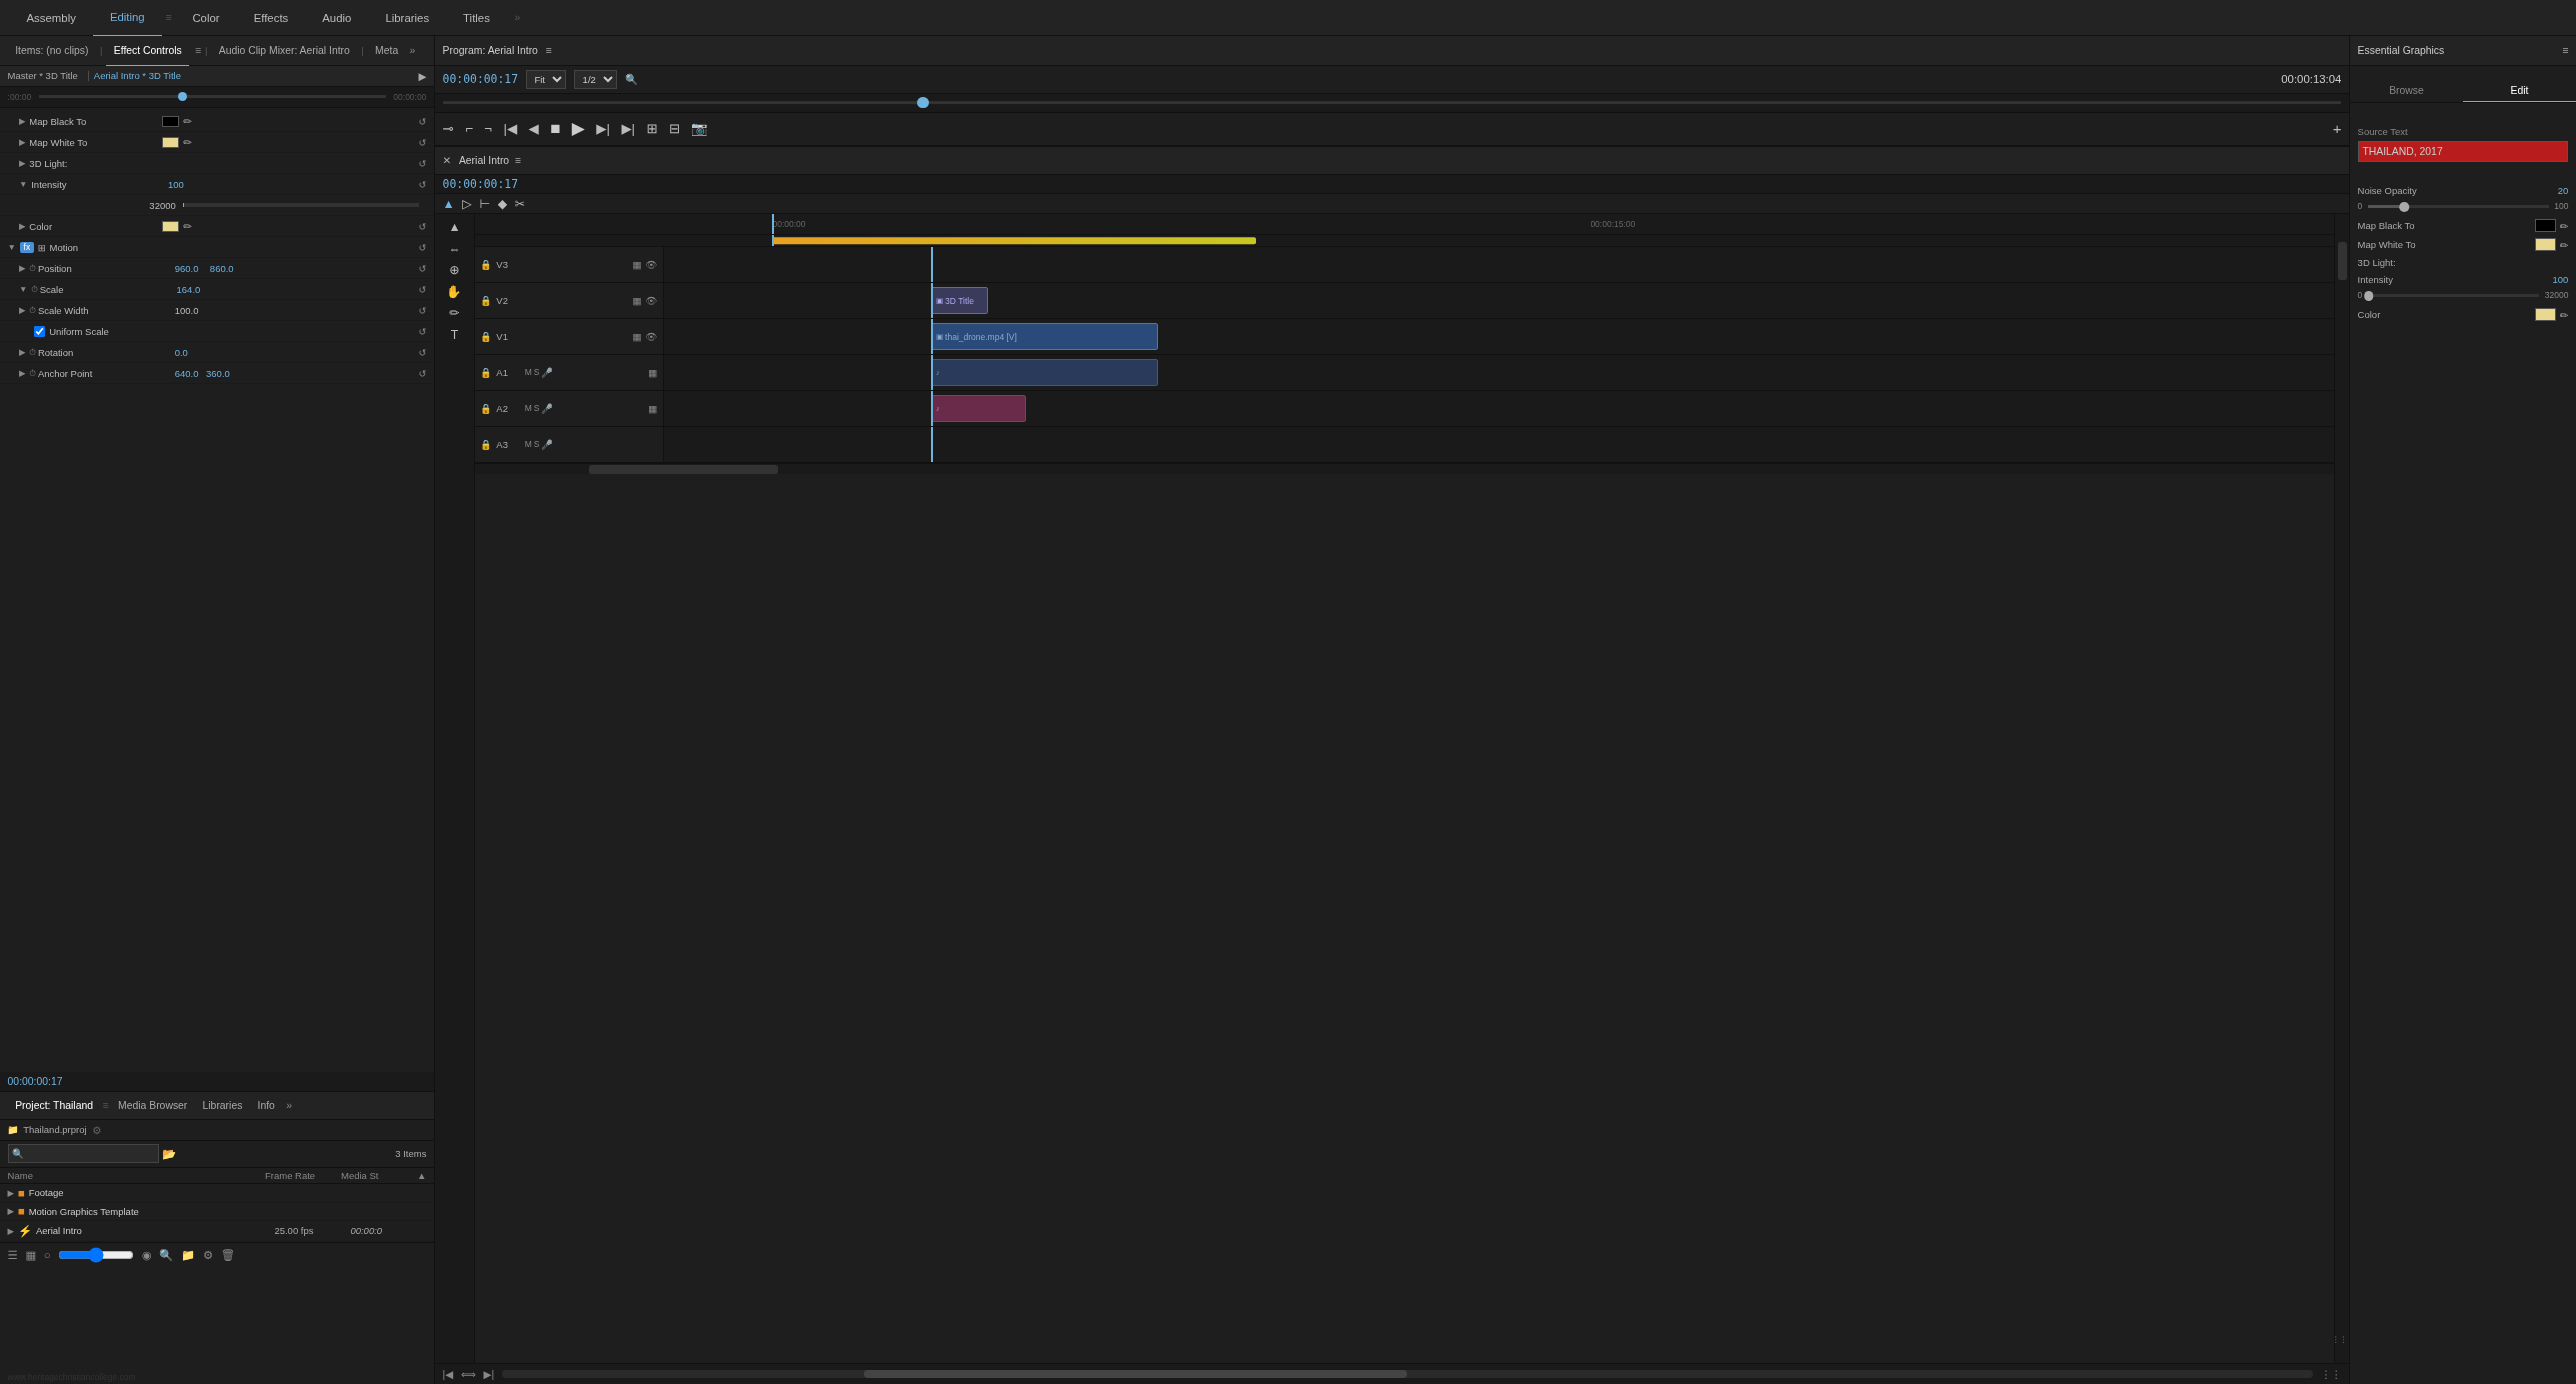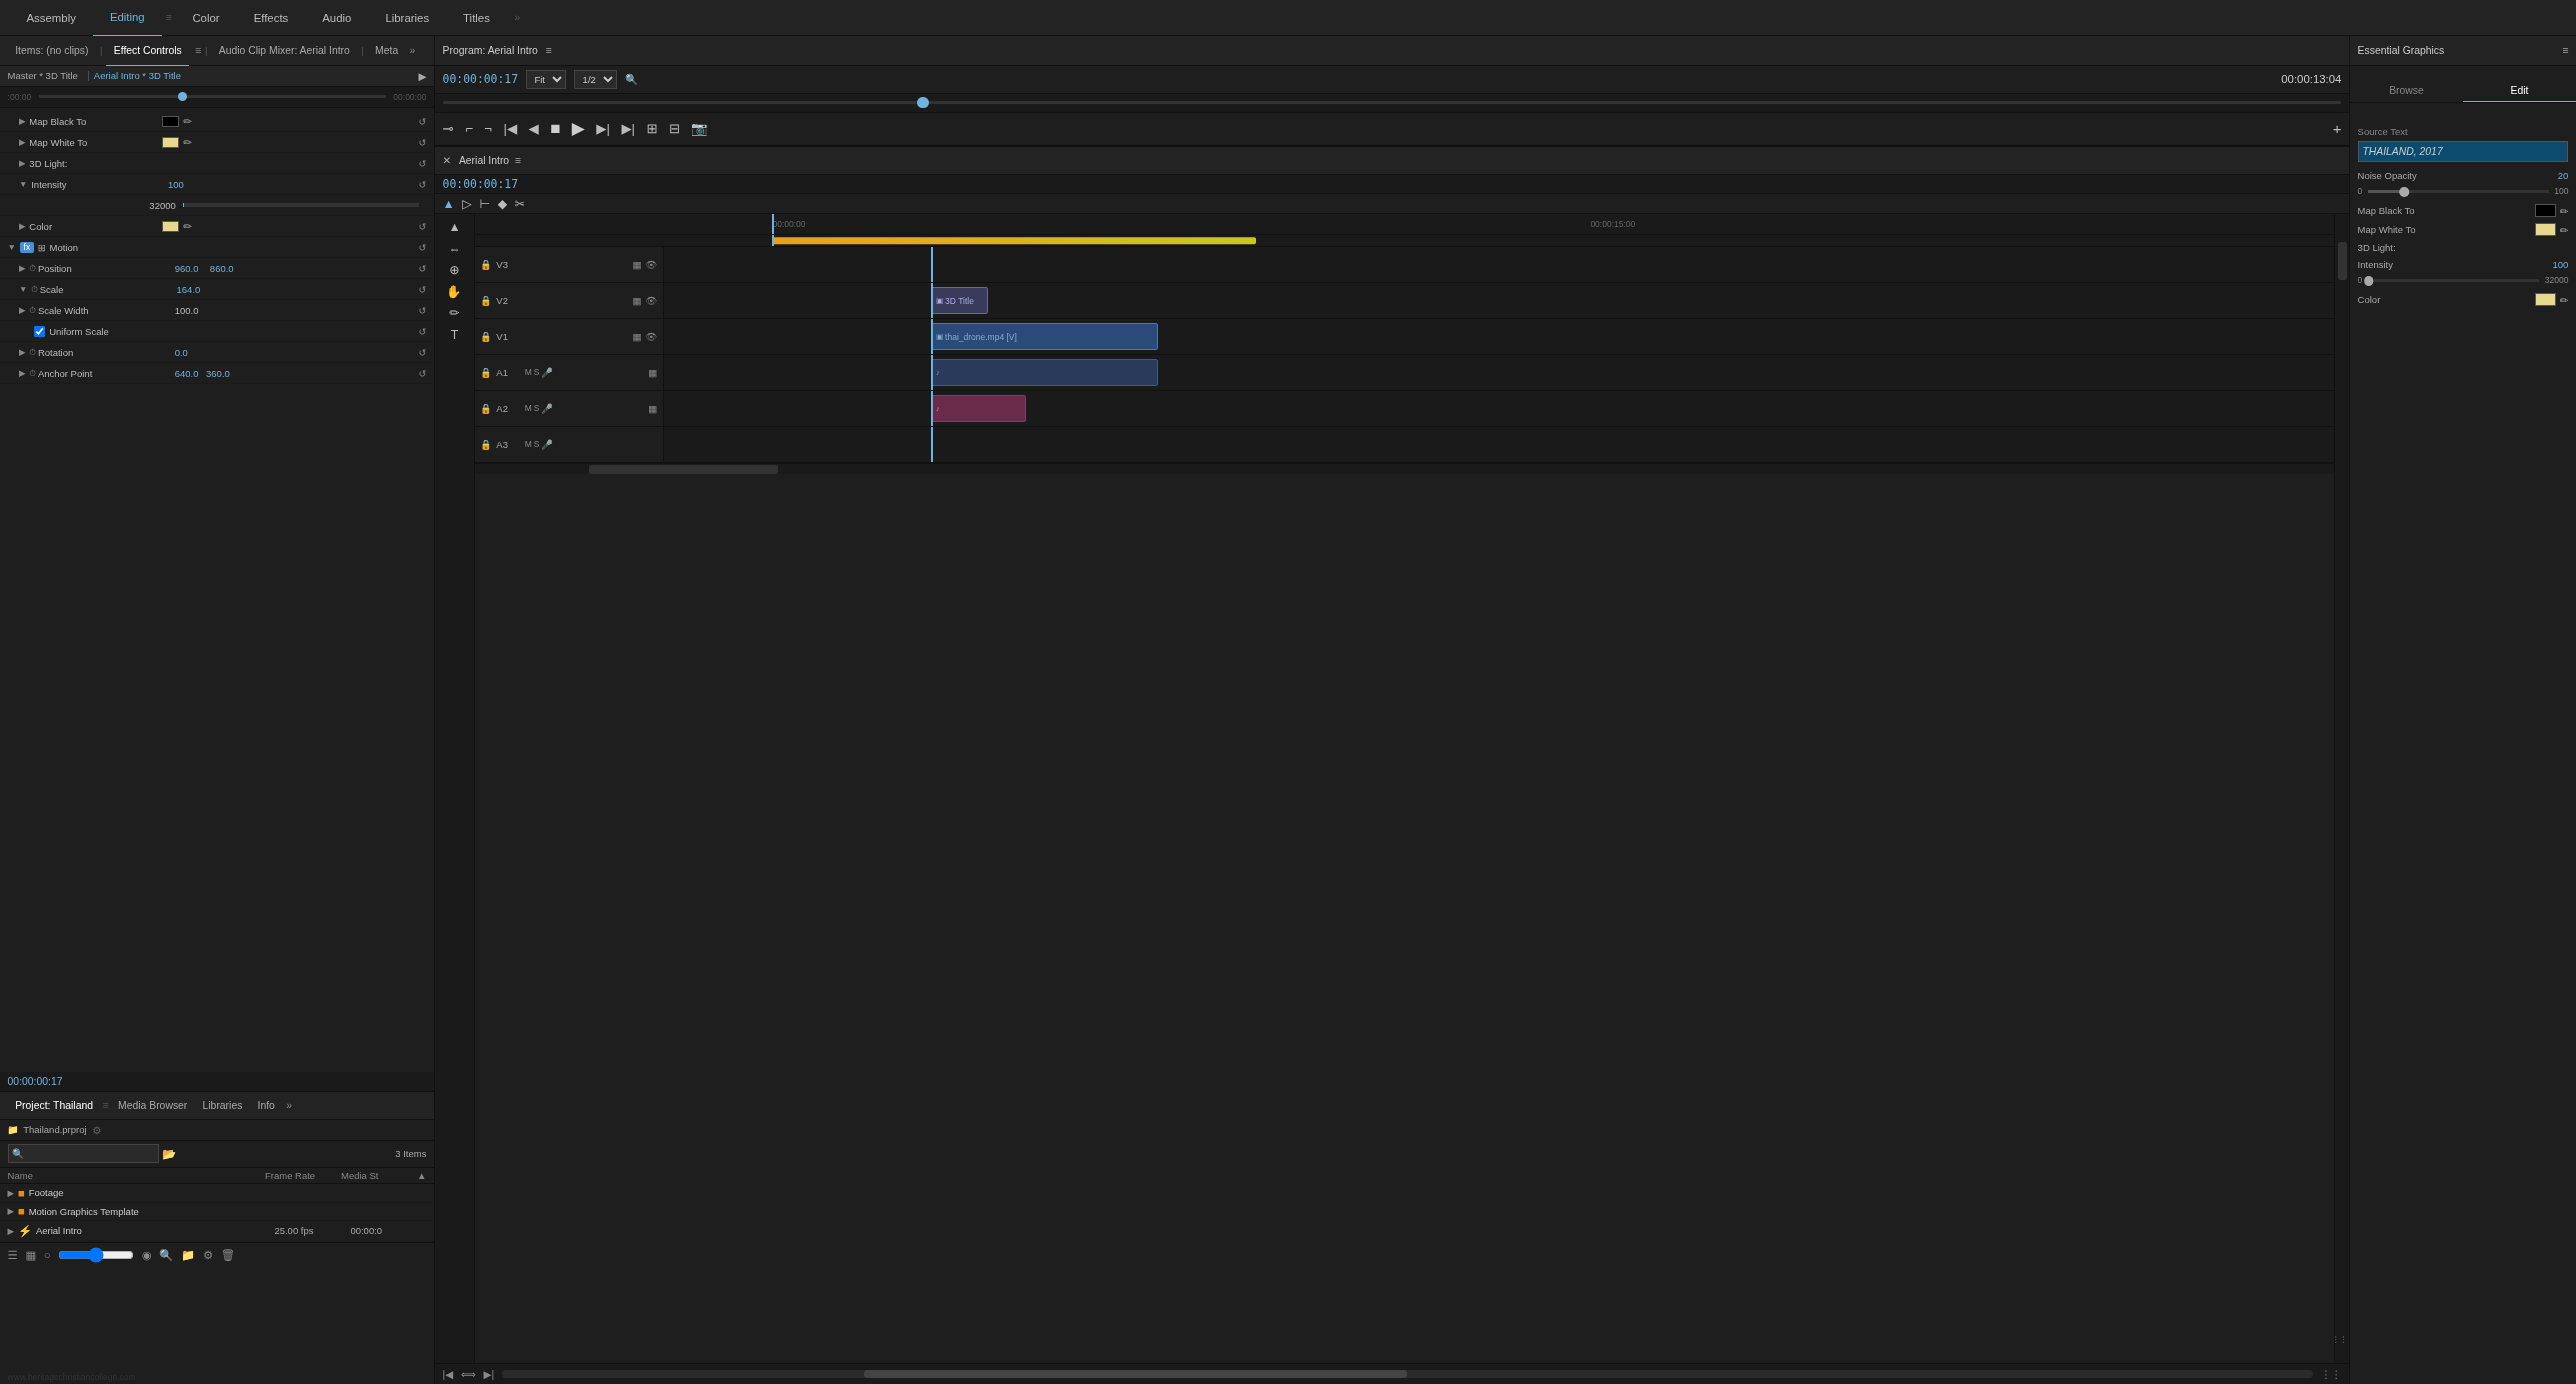--- a/index.html
+++ b/index.html
@@ -206,21 +206,21 @@
       display: flex;
       align-items: center;
       padding: 2.8px 7.6px;
       cursor: pointer;
       border-bottom: 0.9px solid #1a1a1a;
     }
     .folder-icon { color: #e88c1a; font-size: 11.4px; margin-right: 3.8px; }
     .folder-icon-green { color: #4aad4a; }
     .item-name { color: #ccc; font-size: 9.5px; flex: 1; }
     .item-fps { color: #aaa; font-size: 9.5px; width: 76px; }
-    .item-duration { color: #aaa; font-size: 9.5px; width: 76px; }
+    .item-duration { color: #aaa; font-size: 9.5px; width: 76px; font-style: italic; }
     .item-expand { color: #888; font-size: 8.5px; margin-right: 3.8px; cursor: pointer; }
 
     
     .center-panel {
       flex: 1;
       display: flex;
       flex-direction: column;
       background: #1a1a1a;
     }
 
@@ -547,29 +547,28 @@
     }
 
     .eg-content {
       flex: 1;
       padding: 9.5px 7.6px;
       overflow-y: auto;
     }
 
     .eg-section-label { color: #888; font-size: 9.5px; margin-bottom: 3.8px; }
     .eg-text-input {
-      background: #0c4a6e;
+      background: #b91c1c;
       border: 0.9px solid #555;
       color: #ccc;
       width: 100%;
       height: 21px;
       padding: 0 3.8px;
       font-size: 10.4px;
-      margin-bottom: 8px;
-      font-style: italic;
+      margin-bottom: 23px;
     }
 
     .eg-property-row {
       display: flex;
       align-items: center;
       margin-bottom: 5.7px;
     }
     .eg-prop-label { color: #aaa; font-size: 9.5px; flex: 1; }
     .eg-prop-value { color: #6fb3e0; font-size: 9.5px; }
 

